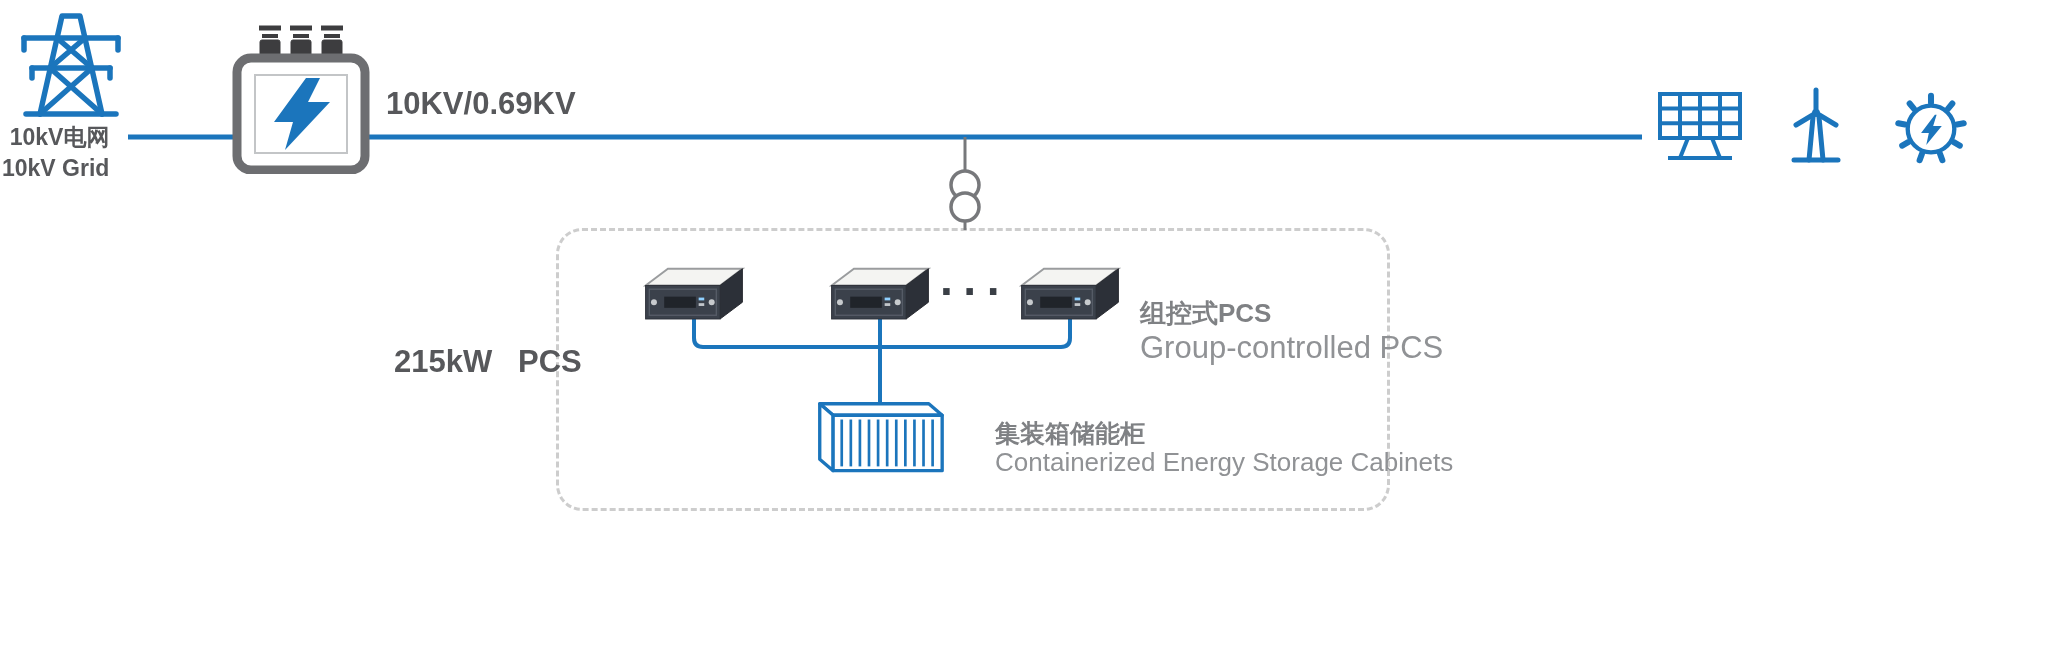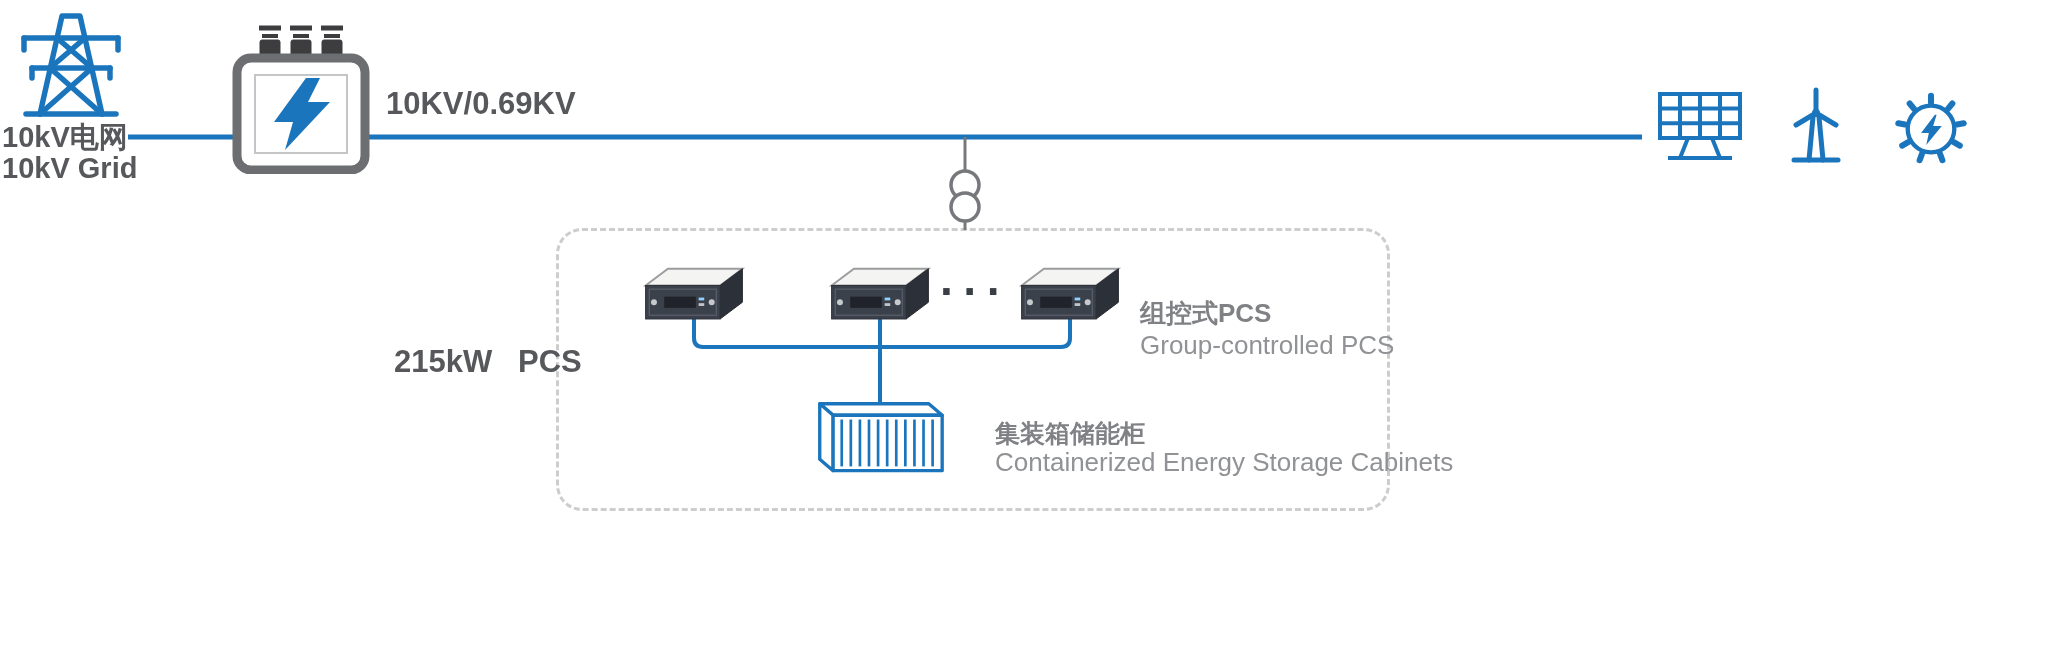--- a/index.html
+++ b/index.html
@@ -19,37 +19,38 @@
 
   .stroke-blue { stroke: var(--blue, #1b75bc); }
   .fill-blue  { fill: var(--blue, #1b75bc); }
   .stroke-gray { stroke: var(--wire-gray, #77787b); }
 
   
   .lbl-dark {
     color: var(--dark-gray, #57585b);
     font-weight: 700;
     z-index: 3;
+    text-align: right;
   }
   .lbl-zh {
     color: var(--label-gray, #7f8184);
     font-weight: 700;
     z-index: 3;
   }
   .lbl-en {
     color: var(--label-light, #909295);
     font-weight: 400;
     z-index: 3;
   }
 
-  .grid-label   { left: 2px;  top: 122px; font-size: 29px; line-height: 31px; }
+  .grid-label   { left: 2px;  top: 122px; font-size: 23px; line-height: 31px; }
   .ratio-label  { left: 386px; top: 86px;  font-size: 31px; }
   .power-label  { left: 394px; top: 344px; font-size: 31px; white-space: pre; }
   .group-zh     { left: 1140px; top: 296px; font-size: 26px; }
-  .group-en     { left: 1140px; top: 330px; font-size: 26px; }
+  .group-en     { left: 1140px; top: 330px; font-size: 31px; }
   .cont-zh      { left: 995px;  top: 417px; font-size: 25px; }
   .cont-en      { left: 995px;  top: 447px; font-size: 26px; }
 
   .dots {
     left: 933px; top: 264px; width: 84px;
     font-size: 46px; font-weight: 700;
     color: #3a3f46; letter-spacing: 8px;
     text-align: center; z-index: 3;
   }
 

